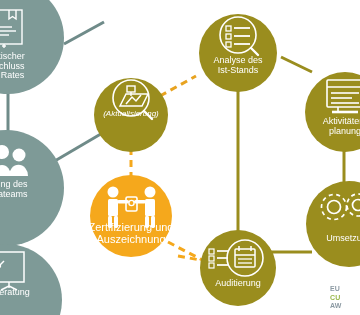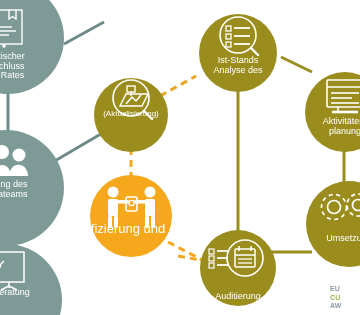--- a/index.html
+++ b/index.html
@@ -166,44 +166,45 @@
 
   <div class="lbl" style="left:-46px;top:180px;width:100px;font-size:9px;">
     <div>Bildung des</div>
     <div>Klimateams</div>
   </div>
 
   <div class="lbl" style="left:-44px;top:288px;width:96px;font-size:9px;">
     <div>Erstberatung</div>
   </div>
 
-  <div class="lbl" style="left:81px;top:110px;width:100px;font-size:8px;">
+  <div class="lbl" style="left:81px;top:110px;width:100px;font-size:8px;font-style:italic;">
     <div>(Aktualisierung)</div>
   </div>
 
   <div class="lbl" style="left:190px;top:56px;width:96px;font-size:9px;">
+    <div>Analyse des</div>
     <div>Ist-Stands</div>
-    <div>Analyse des</div>
   </div>
 
   <div class="lbl" style="left:297px;top:117px;width:96px;font-size:9px;">
     <div>Aktivitäten-</div>
     <div>planung</div>
   </div>
 
   <div class="lbl" style="left:301px;top:234px;width:96px;font-size:9px;">
     <div>Umsetzung</div>
   </div>
 
-  <div class="lbl" style="left:190px;top:292px;width:96px;font-size:9px;">
+  <div class="lbl" style="left:190px;top:279px;width:96px;font-size:9px;">
     <div>Auditierung</div>
   </div>
 
-  <div class="lbl" style="left:56px;top:222px;width:118px;font-size:13px;">
+  <div class="lbl" style="left:72px;top:222px;width:118px;font-size:11px;">
     <div>Zertifizierung und</div>
+    <div>Auszeichnung</div>
   </div>
 
   <div class="logo">
     <i style="color:#8c9aa3;">EU</i>
     <i style="color:#9ab84a;">CU</i>
     <i style="color:#8c9aa3;">AW</i>
   </div>
 
 </div>
 

